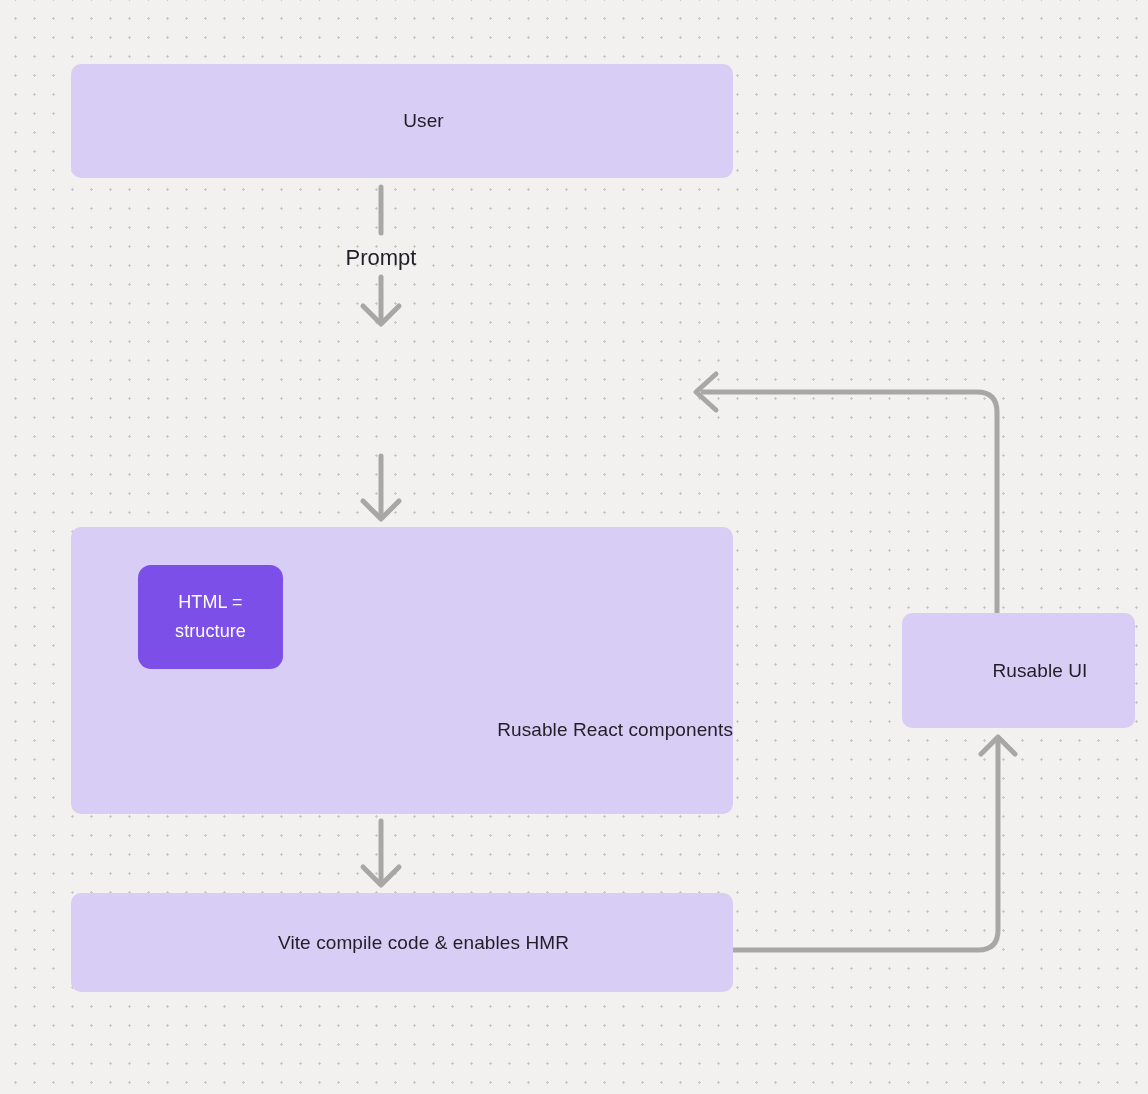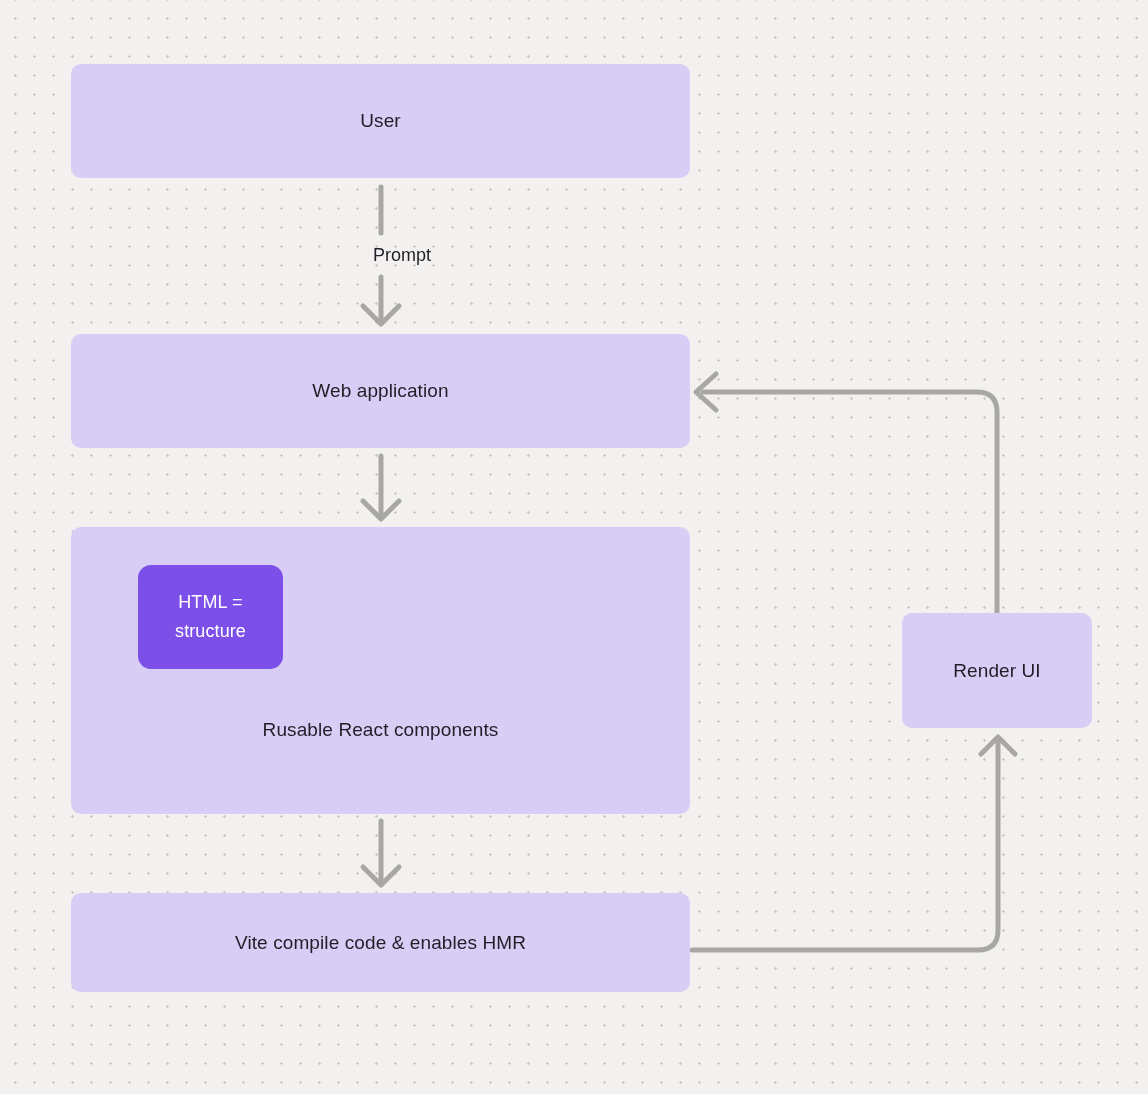--- a/index.html
+++ b/index.html
@@ -33,20 +33,21 @@
     position: absolute;
     background: #d8cdf5;
     border-radius: 10px;
     display: flex;
     align-items: center;
     justify-content: center;
     color: #211e27;
     font-size: 19px;
     font-weight: 500;
     letter-spacing: 0.1px;
+    padding-left: 43px;
   }
   .node-user   { left: 71px;  top: 64px;  width: 619px; height: 114px; }
   .node-web    { left: 71px;  top: 334px; width: 619px; height: 114px; }
   .node-group  { left: 71px;  top: 527px; width: 619px; height: 287px; display: block; }
   .node-vite   { left: 71px;  top: 893px; width: 619px; height: 99px; }
   .node-render { left: 902px; top: 613px; width: 190px; height: 115px; }
 
   .tech-row {
     position: absolute;
     left: 67px;
@@ -67,32 +68,32 @@
     justify-content: center;
     text-align: center;
     white-space: pre-line;
     line-height: 1.6;
   }
   .group-label {
     position: absolute;
     left: 0;
     top: 192px;
     width: 100%;
-    text-align: center;
+    text-align: right;
     font-size: 19px;
     font-weight: 500;
     color: #211e27;
   }
   .edge-label {
     position: absolute;
     left: 331px;
     top: 245px;
     width: 100px;
-    text-align: right;
-    font-size: 18px;
+    text-align: center;
+    font-size: 22px;
     font-weight: 500;
     color: #211e27;
   }
 </style>
 </head>
 <body>
 
 <div class="canvas">
 
   <svg class="edges" width="1148" height="1094" viewBox="0 0 1148 1094">
@@ -113,35 +114,32 @@
     <path d="M997 618 L997 412 Q997 392 977 392 L703 392"></path>
     <path d="M716 374 L696 392 L716 410"></path>
   </svg>
 
   <div class="node node-user">
     <span>User</span>
   </div>
 
   <div class="edge-label">Prompt</div>
 
-  <div class="node node-web">
-    <span>Web application</span>
-  </div>
 
   <div class="node node-group">
     <div class="tech-row">
       <div class="tech">
         <span>HTML =
 structure</span>
       </div>
     </div>
     <div class="group-label">Rusable React components</div>
   </div>
 
   <div class="node node-vite">
     <span>Vite compile code &amp; enables HMR</span>
   </div>
 
   <div class="node node-render">
-    <span>Render UI</span>
+    <span>Rusable UI</span>
   </div>
 
 </div>
 
 </body></html>

